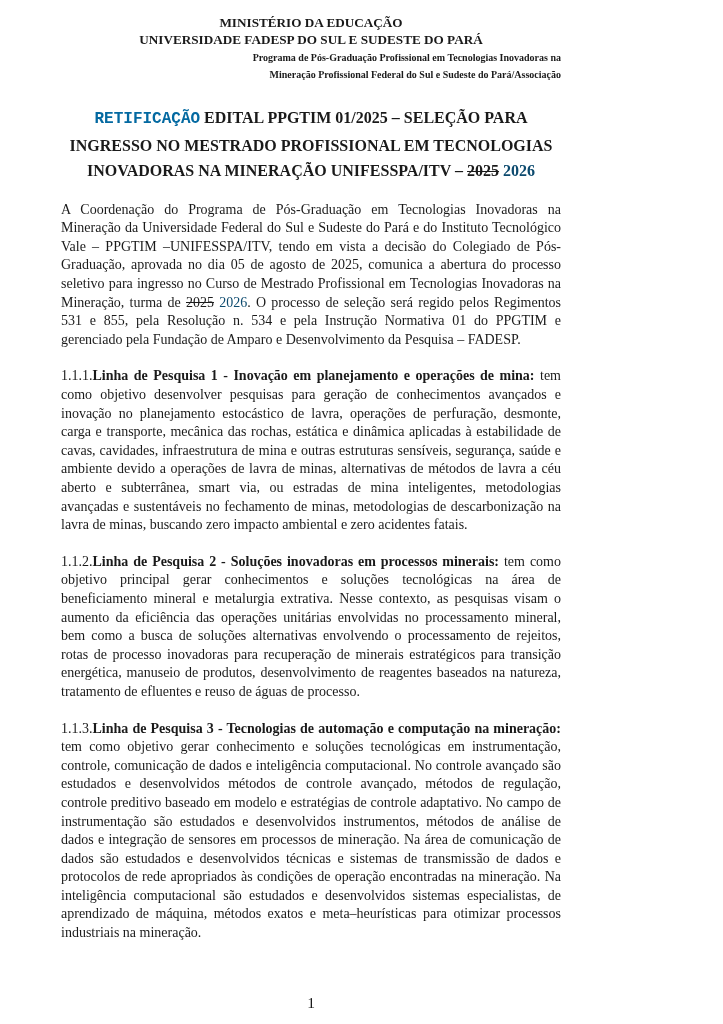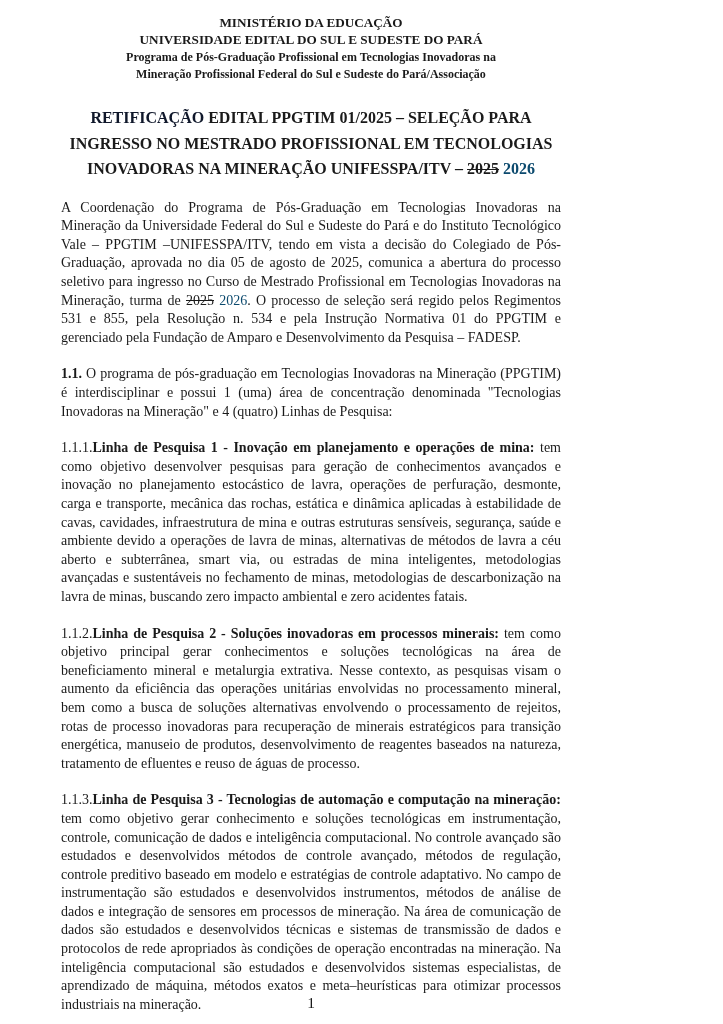--- a/index.html
+++ b/index.html
@@ -9,32 +9,32 @@
     box-sizing:border-box;
     background:#ffffff;
     color:#1a1a1a;
     font-family:"Liberation Serif", serif;
     padding:14px 61px 0 61px;
     overflow:hidden;
   }
   
   .letterhead { text-align:center; font-weight:bold; }
   .lh-caps { font-size:13.2px; line-height:17.3px; }
-  .lh-sub  { font-size:12px; line-height:17.3px; }
+  .lh-sub  { font-size:10px; line-height:17.3px;text-align:right; }
 
   
   .doc-title {
     margin:22px auto 0 auto;
     max-width:560px;
     text-align:center;
     font-weight:bold;
     font-size:16px;
     line-height:25.5px;
   }
-  .retificacao { color:#0f172a; }
+  .retificacao { color:#0369a1;font-family:Liberation Mono, monospace; }
   .strike { text-decoration:line-through; }
   .new-year { color:#0c4a6e; }
 
   
   .body-text { margin-top:17px; }
   .body-text p {
     margin:0 0 18px 0;
     text-align:justify;
     font-size:14px;
     line-height:18.6px;
@@ -58,33 +58,32 @@
     font-size:15.5px;
   }
 </style>
 </head>
 <body>
 
 <div class="page">
 
   <header class="letterhead">
     <div class="lh-caps">MINISTÉRIO DA EDUCAÇÃO</div>
-    <div class="lh-caps">UNIVERSIDADE EDITAL DO SUL E SUDESTE DO PARÁ</div>
+    <div class="lh-caps">UNIVERSIDADE FADESP DO SUL E SUDESTE DO PARÁ</div>
     <div class="lh-sub">Programa de Pós-Graduação Profissional em Tecnologias Inovadoras na</div>
     <div class="lh-sub">Mineração Profissional Federal do Sul e Sudeste do Pará/Associação</div>
   </header>
 
   <h1 class="doc-title"><span class="retificacao">RETIFICAÇÃO</span><span> EDITAL PPGTIM 01/2025 – SELEÇÃO PARA INGRESSO NO MESTRADO PROFISSIONAL EM TECNOLOGIAS INOVADORAS NA MINERAÇÃO UNIFESSPA/ITV – </span><span class="strike">2025</span> <span class="new-year">2026</span></h1>
 
   <main class="body-text">
 
     <p><span>A Coordenação do Programa de Pós-Graduação em Tecnologias Inovadoras na Mineração da Universidade Federal do Sul e Sudeste do Pará e do Instituto Tecnológico Vale – PPGTIM –UNIFESSPA/ITV, tendo em vista a decisão do Colegiado de Pós-Graduação, aprovada no dia 05 de agosto de 2025, comunica a abertura do processo seletivo para ingresso no Curso de Mestrado Profissional em Tecnologias Inovadoras na Mineração, turma de </span><span class="strike">2025</span> <span class="new-year">2026</span><span>. O processo de seleção será regido pelos Regimentos 531 e 855, pela Resolução n. 534 e pela Instrução Normativa 01 do PPGTIM e gerenciado pela Fundação de Amparo e Desenvolvimento da Pesquisa – FADESP.</span></p>
 
 
-    <p><span class="b">1.1.</span><span> O programa de pós-graduação em Tecnologias Inovadoras na Mineração (PPGTIM) é interdisciplinar e possui 1 (uma) área de concentração denominada "Tecnologias Inovadoras na Mineração" e 4 (quatro) Linhas de Pesquisa:</span></p>
 
     <p><span>1.1.1.</span><span class="b">Linha de Pesquisa 1 - Inovação em planejamento e operações de mina:</span><span> tem como objetivo desenvolver pesquisas para geração de conhecimentos avançados e inovação no planejamento estocástico de lavra, operações de perfuração, desmonte, carga e transporte, mecânica das rochas, estática e dinâmica aplicadas à estabilidade de cavas, cavidades, infraestrutura de mina e outras estruturas sensíveis, segurança, saúde e ambiente devido a operações de lavra de minas, alternativas de métodos de lavra a céu aberto e subterrânea, </span><span class="i">smart</span><span> via, ou estradas de mina inteligentes, metodologias avançadas e sustentáveis no fechamento de minas, metodologias de descarbonização na lavra de minas, buscando zero impacto ambiental e zero acidentes fatais.</span></p>
 
     <p><span>1.1.2.</span><span class="b">Linha de Pesquisa 2 - Soluções inovadoras em processos minerais:</span><span> tem como objetivo principal gerar conhecimentos e soluções tecnológicas na área de beneficiamento mineral e metalurgia extrativa. Nesse contexto, as pesquisas visam o aumento da eficiência das operações unitárias envolvidas no processamento mineral, bem como a busca de soluções alternativas envolvendo o processamento de rejeitos, rotas de processo inovadoras para recuperação de minerais estratégicos para transição energética, manuseio de produtos, desenvolvimento de reagentes baseados na natureza, tratamento de efluentes e reuso de águas de processo.</span></p>
 
     <p><span>1.1.3.</span><span class="b">Linha de Pesquisa 3 - Tecnologias de automação e computação na mineração:</span><span> tem como objetivo gerar conhecimento e soluções tecnológicas em instrumentação, controle, comunicação de dados e inteligência computacional. No controle avançado são estudados e desenvolvidos métodos de controle avançado, métodos de regulação, controle preditivo baseado em modelo e estratégias de controle adaptativo. No campo de instrumentação são estudados e desenvolvidos instrumentos, métodos de análise de dados e integração de sensores em processos de mineração. Na área de comunicação de dados são estudados e desenvolvidos técnicas e sistemas de transmissão de dados e protocolos de rede apropriados às condições de operação encontradas na mineração. Na inteligência computacional são estudados e desenvolvidos sistemas especialistas, de aprendizado de máquina, métodos exatos e meta–heurísticas para otimizar processos industriais na mineração.</span></p>
 
   </main>
 
   <div class="page-number">1</div>

